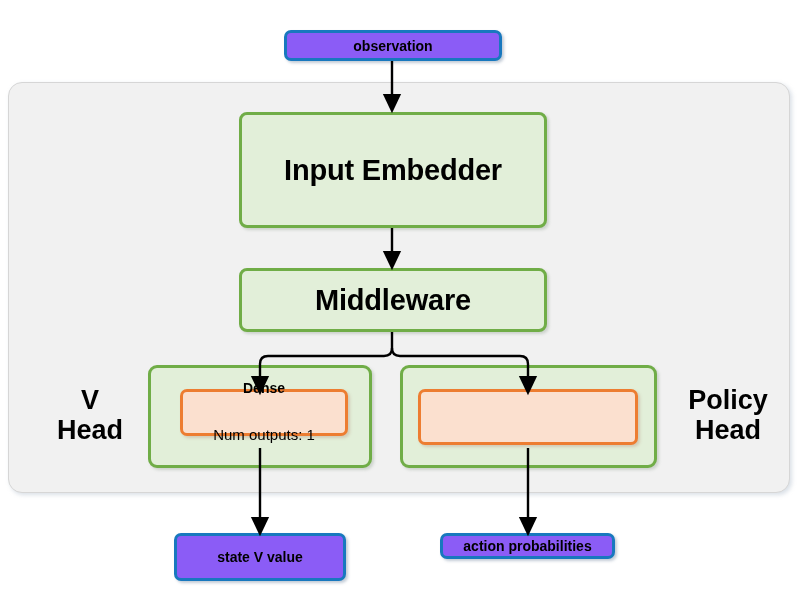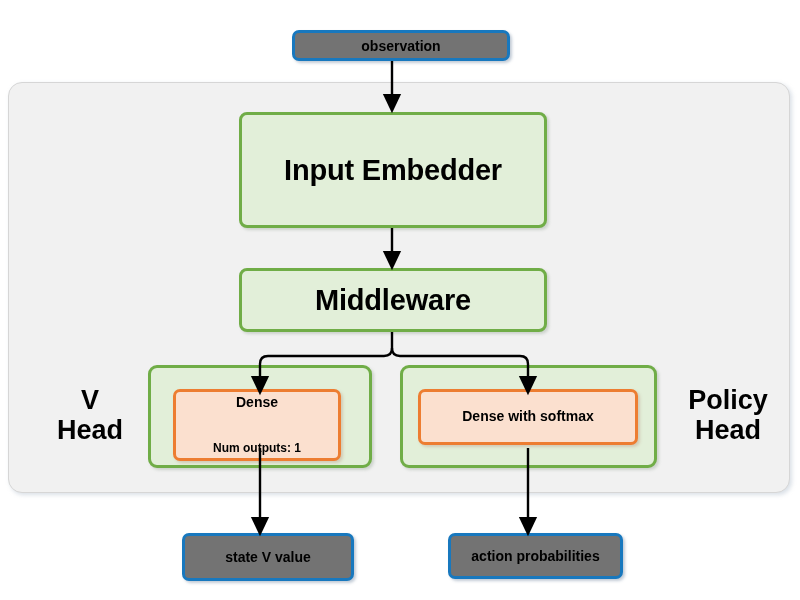--- a/index.html
+++ b/index.html
@@ -26,27 +26,26 @@
     display: flex;
     flex-direction: column;
     align-items: center;
     justify-content: center;
     text-align: center;
     color: #000000;
     z-index: 3;
   }
   
   .io-node {
-    background: #737373;
+    background: #8b5cf6;
     border: 3px solid #1878be;
     border-radius: 7px;
     font-size: 14px;
     font-weight: bold;
     box-shadow: 2px 2px 3px rgba(120,140,165,0.45);
-    margin-left: 8px;
   }
   
   .proc-node {
     background: #e2efd9;
     border: 3px solid #70ad47;
     border-radius: 8px;
     box-shadow: 2px 2px 3px rgba(150,165,150,0.40);
   }
   .proc-node .big-label {
     font-size: 29px;
@@ -70,22 +69,22 @@
     border-radius: 7px;
     box-shadow: 2px 2px 3px rgba(190,160,140,0.45);
     z-index: 4;
   }
   .layer-node .title {
     font-size: 14px;
     font-weight: bold;
     line-height: 1.25;
   }
   .layer-node .sub {
-    font-size: 12px;
-    font-weight: bold;
+    font-size: 15px;
+    font-weight: normal;
     line-height: 1.25;
   }
   
   #outer-panel {
     position: absolute;
     left: 8px;
     top: 82px;
     width: 782px;
     height: 411px;
     box-sizing: border-box;
@@ -155,37 +154,36 @@
     <span class="big-label">Input Embedder</span>
   </div>
 
   <div class="head-box" style="left:148px; top:365px; width:224px; height:103px;"></div>
 
   <div class="head-caption" style="left:36px; top:385px; width:108px;">
     <div>V</div>
     <div>Head</div>
   </div>
 
-  <div class="node layer-node" style="left:173px; top:389px; width:168px; height:72px;gap:29px;">
+  <div class="node layer-node" style="left:180px; top:389px; width:168px; height:47px;gap:29px;">
     <span class="title">Dense</span>
     <span class="sub">Num outputs: 1</span>
   </div>
 
   <div class="head-box" style="left:400px; top:365px; width:257px; height:103px;"></div>
 
   <div class="head-caption" style="left:663px; top:385px; width:130px;">
     <div>Policy</div>
     <div>Head</div>
   </div>
 
   <div class="node layer-node" style="left:418px; top:389px; width:220px; height:56px;">
-    <span class="title">Dense with softmax</span>
   </div>
 
   <div class="node io-node" style="left:174px; top:533px; width:172px; height:48px;">
     <span>state V value</span>
   </div>
 
-  <div class="node io-node" style="left:440px; top:533px; width:175px; height:46px;">
+  <div class="node io-node" style="left:440px; top:533px; width:175px; height:26px;">
     <span>action probabilities</span>
   </div>
 
 </div>
 
 </body></html>

